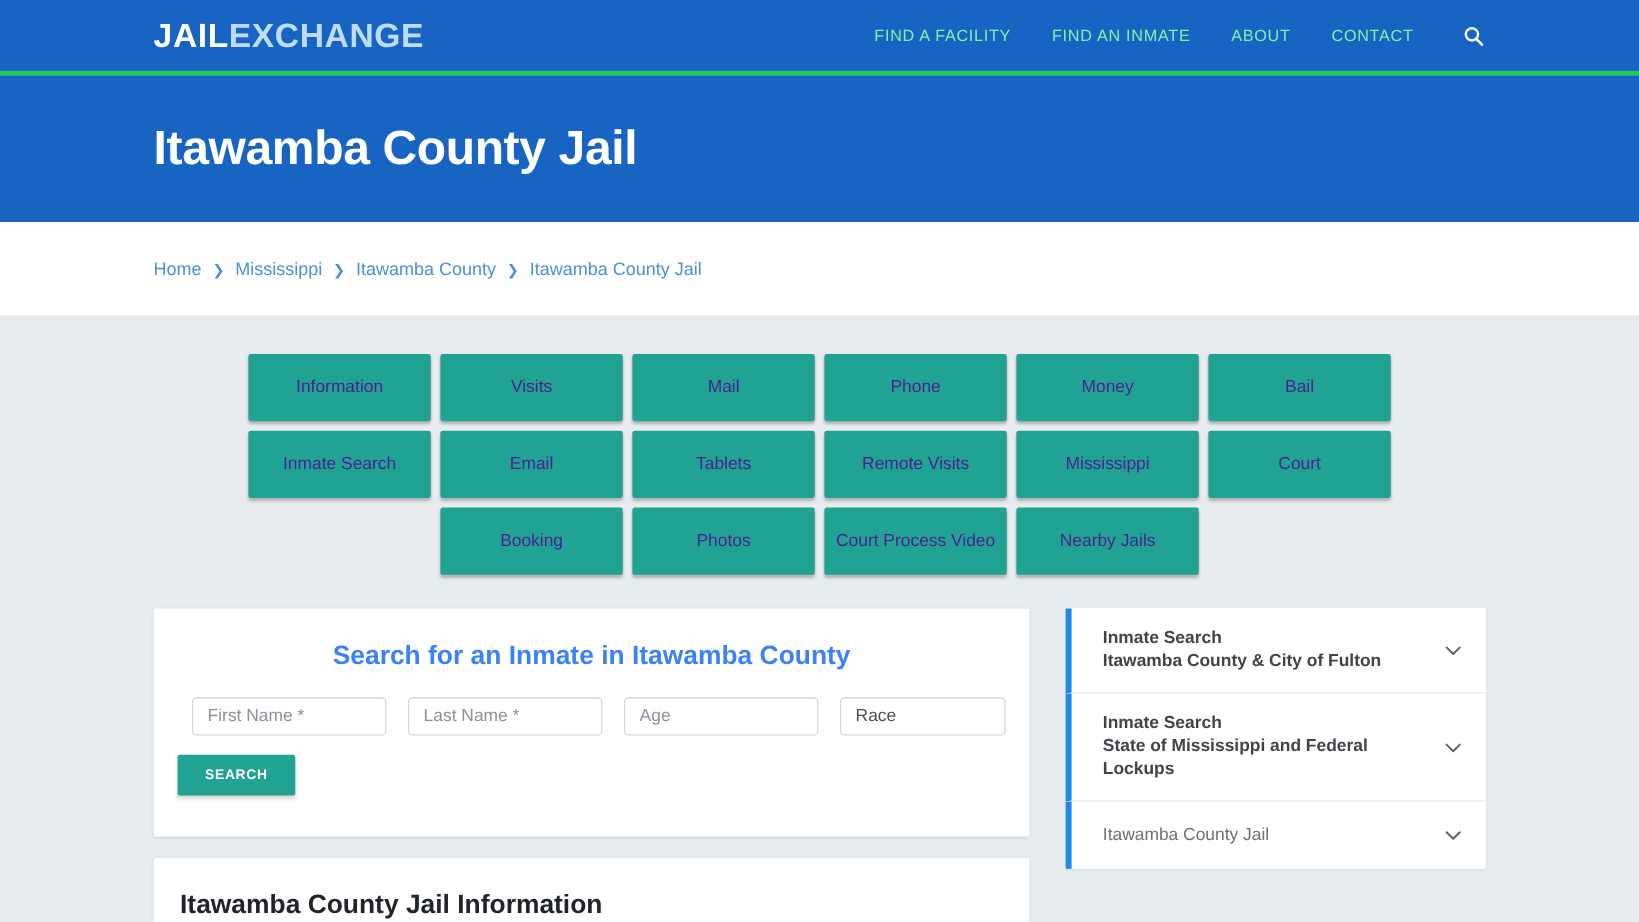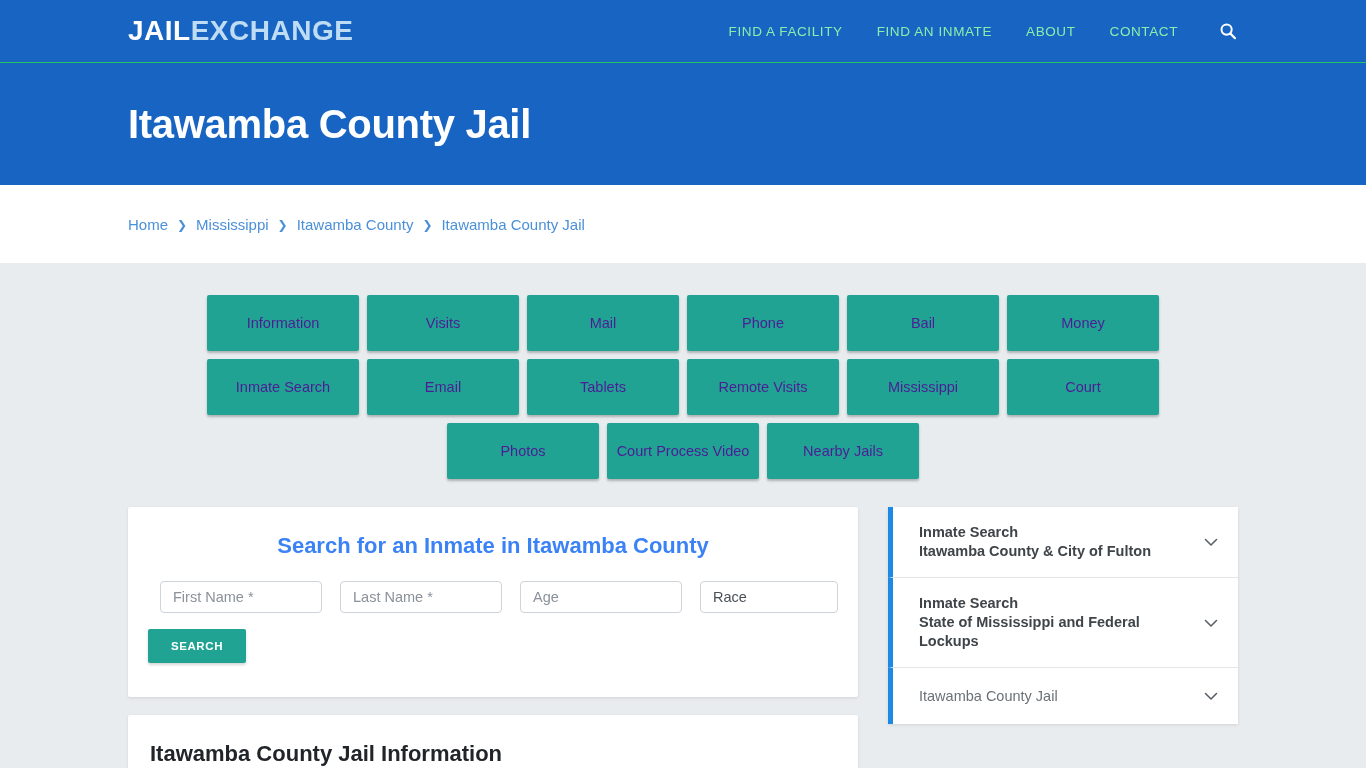--- a/index.html
+++ b/index.html
@@ -12,21 +12,21 @@
     -webkit-font-smoothing: antialiased;
   }
 
   
   .topbar {
     height: 63px;
     background: #1764c2;
     display: flex;
     align-items: center;
     position: relative;
-    border-bottom: 1px solid #22c55e;
+    border-bottom: 4px solid #22c55e;
   }
   .logo {
     margin-left: 128px;
     font-size: 28px;
     font-weight: bold;
     letter-spacing: 0.5px;
     line-height: 1;
     white-space: nowrap;
   }
   .logo .l-jail { color: #ffffff; }
@@ -270,28 +270,29 @@
   </nav>
 </div>
 
 <div class="main">
 
   <div class="btngrid">
     <button class="tbtn">Information</button>
     <button class="tbtn">Visits</button>
     <button class="tbtn">Mail</button>
     <button class="tbtn">Phone</button>
+    <button class="tbtn">Money</button>
     <button class="tbtn">Bail</button>
-    <button class="tbtn">Money</button>
     <button class="tbtn">Inmate Search</button>
     <button class="tbtn">Email</button>
     <button class="tbtn">Tablets</button>
     <button class="tbtn">Remote Visits</button>
     <button class="tbtn">Mississippi</button>
     <button class="tbtn">Court</button>
+    <button class="tbtn">Booking</button>
     <button class="tbtn">Photos</button>
     <button class="tbtn">Court Process Video</button>
     <button class="tbtn">Nearby Jails</button>
   </div>
 
   <div class="contentrow">
 
     <div class="leftcol">
       <div class="card searchcard">
         <h2>Search for an Inmate in Itawamba County</h2>

